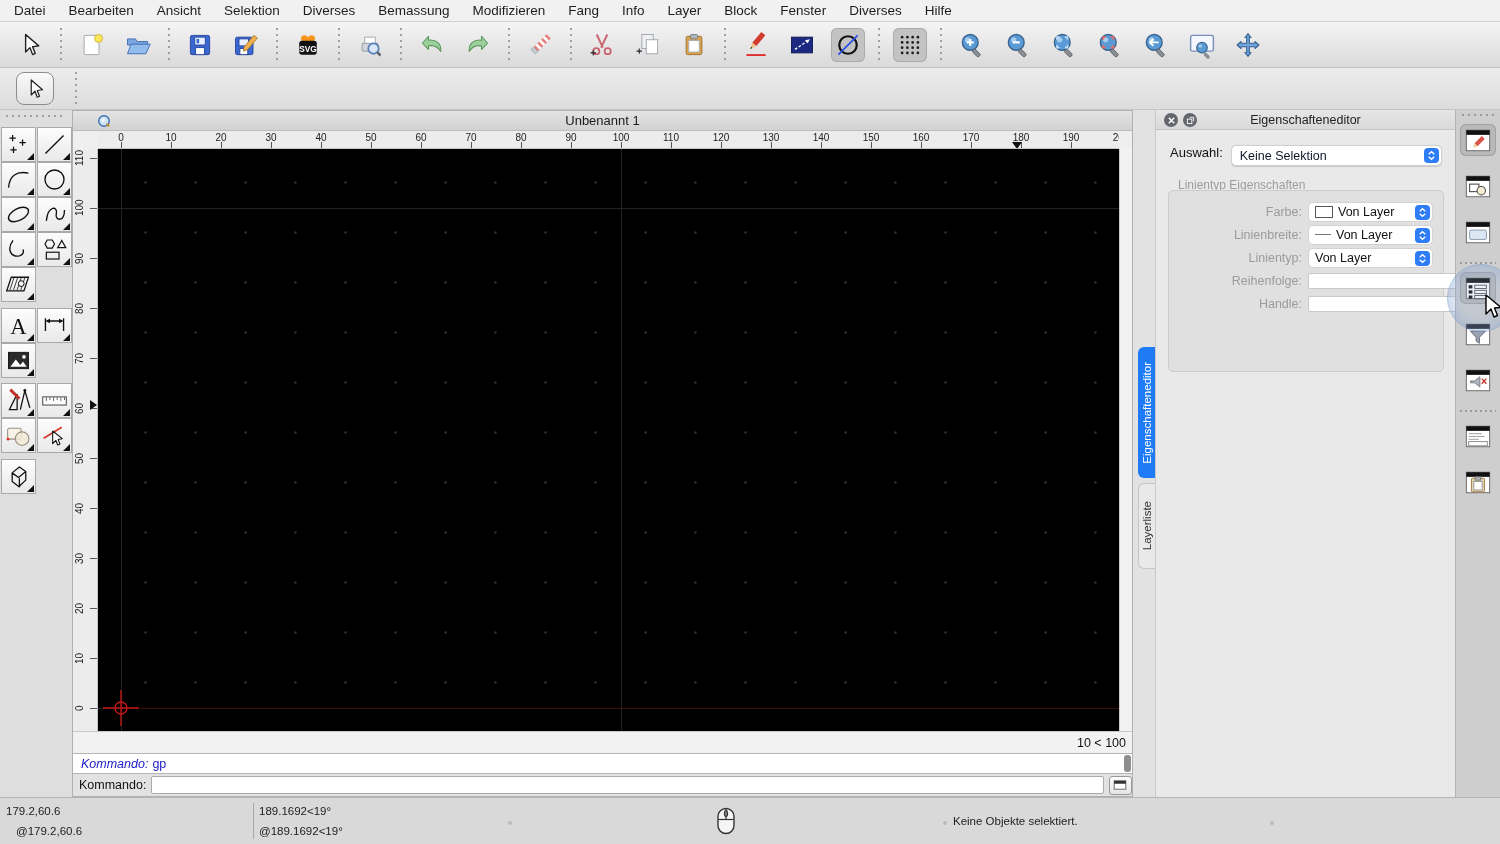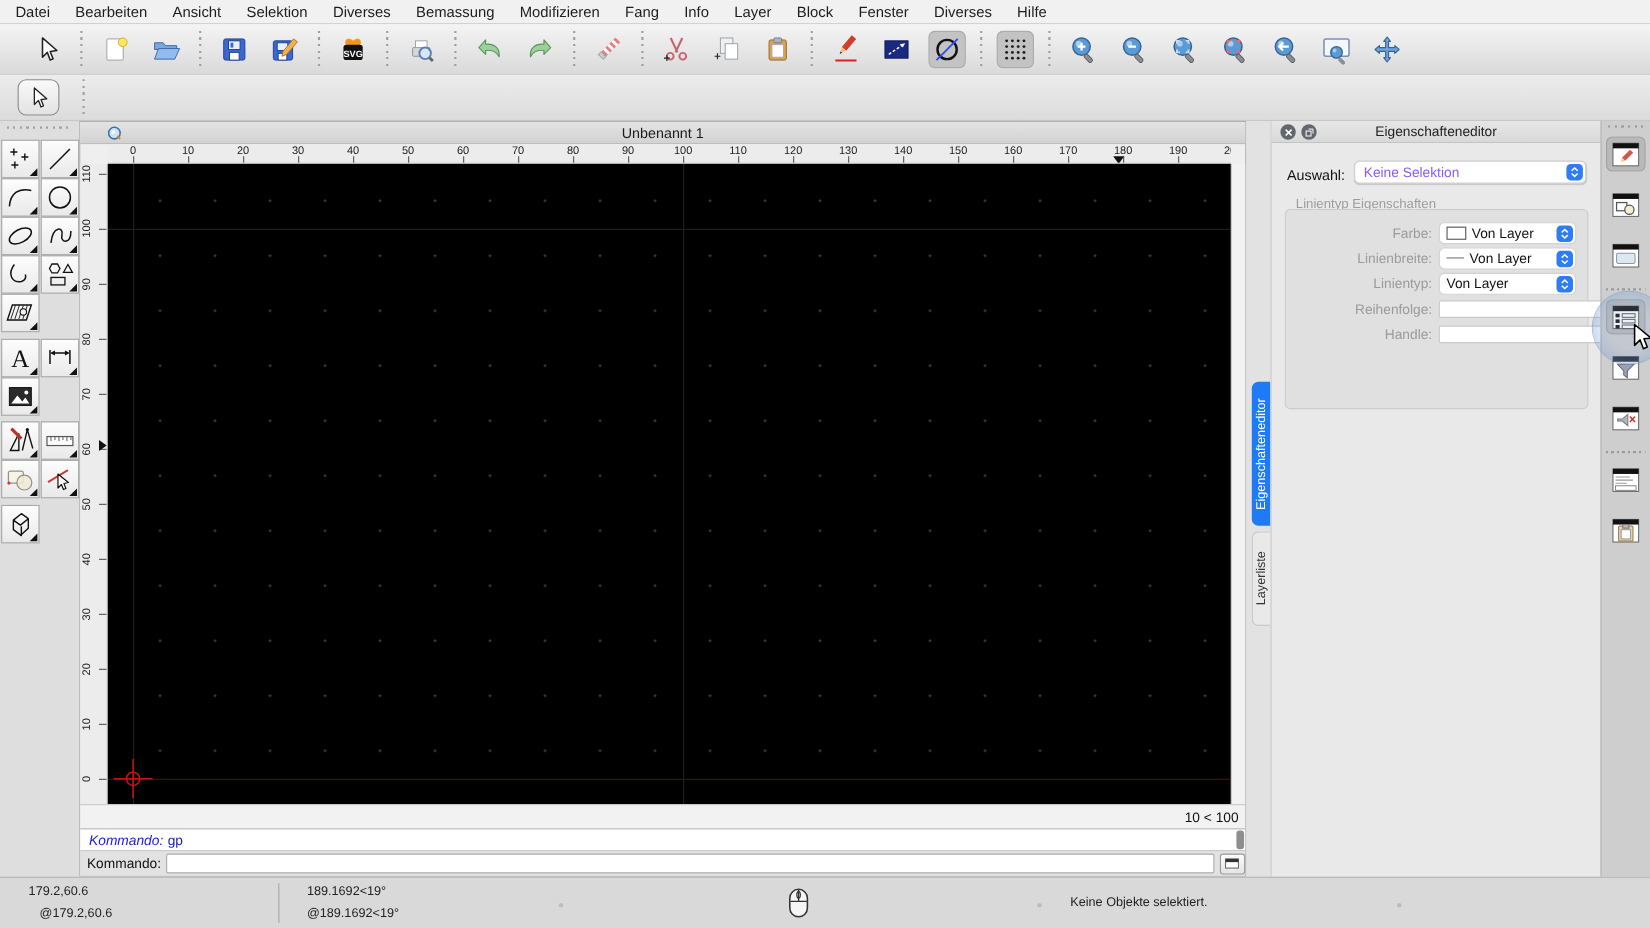--- a/index.html
+++ b/index.html
@@ -4,21 +4,21 @@
 <style>
   html,body{margin:0;padding:0;width:1500px;height:844px;overflow:hidden;
     font-family:"Liberation Sans",sans-serif;background:#e4e4e4;position:relative;}
   .abs{position:absolute;}
   
   #menubar{left:0;top:0;width:1500px;height:22px;background:#f1f1f1;border-bottom:1px solid #cfcfcf;
     display:flex;align-items:center;padding-left:14px;gap:23px;font-size:13.5px;color:#1d1d1f;box-sizing:border-box;}
   .menu-item{white-space:nowrap;cursor:default;}
   
   #toolbar1{left:0;top:22px;width:1500px;height:46px;background:linear-gradient(#f4f4f4,#dadada);
-    border-bottom:1px solid #c2c2c2;display:flex;align-items:center;padding-left:20px;box-sizing:border-box;}
+    border-bottom:1px solid #c2c2c2;display:flex;align-items:center;padding-left:7px;box-sizing:border-box;}
   #toolbar2{left:0;top:68px;width:1500px;height:42px;background:linear-gradient(#ececec,#dcdcdc);
     border-bottom:1px solid #c6c6c6;display:flex;align-items:center;padding-left:16px;box-sizing:border-box;}
   .tb-sep{width:2px;height:34px;margin:0 7px;
     background:repeating-linear-gradient(to bottom,#9f9f9f 0 2px,transparent 2px 6px);}
   .tool-btn{width:34px;height:34px;margin:0 6px;border-radius:6px;display:flex;align-items:center;justify-content:center;}
   .tool-btn svg{width:28px;height:28px;}
   .tool-btn.pressed{background:#c3c3c3;box-shadow:inset 0 0 0 1px #ababab;}
   .row2-btn{width:36px;height:31px;border-radius:8px;border:1.5px solid #8d8d8d;background:linear-gradient(#fafafa,#e2e2e2);
     display:flex;align-items:center;justify-content:center;margin-right:14px;}
   .row2-btn svg{width:24px;height:24px;}
@@ -79,24 +79,24 @@
   .vtab span{writing-mode:vertical-rl;transform:rotate(180deg);font-size:11.5px;white-space:nowrap;}
   .vtab.active{background:#1e7bf5;color:#fff;}
   .vtab.inactive{background:#e9e9e9;border:1px solid #c6c6c6;border-right:none;color:#333;}
   #panel{left:1155px;top:110px;width:300px;height:687px;background:#e9e9e9;border-left:1px solid #c9c9c9;box-sizing:border-box;}
   #panel-header{left:0;top:0;width:299px;height:20px;background:linear-gradient(#e6e6e6,#d9d9d9);
     border-bottom:1px solid #c4c4c4;box-sizing:border-box;}
   #panel-title{position:absolute;left:0;width:100%;text-align:center;font-size:12.5px;color:#222;top:3px;}
   .hdr-btn{position:absolute;top:3px;width:14px;height:14px;border-radius:50%;background:#63676d;
     display:flex;align-items:center;justify-content:center;}
   .hdr-btn svg{width:9px;height:9px;}
-  #sel-row{left:14px;top:35px;width:272px;height:22px;display:flex;align-items:flex-end;}
+  #sel-row{left:14px;top:35px;width:272px;height:22px;display:flex;align-items:flex-start;}
   #sel-label{font-size:13px;color:#111;margin-right:8px;}
   .popup{flex:1;height:21px;background:#fff;border:1px solid #d0d0d0;border-radius:5px;position:relative;
-    display:flex;align-items:center;padding-left:8px;font-size:12.5px;color:#8b5cf6;box-sizing:border-box;
+    display:flex;align-items:center;padding-left:8px;font-size:12.5px;color:#0f172a;box-sizing:border-box;
     box-shadow:0 0.5px 1px rgba(0,0,0,.15);}
   .stepper{position:absolute;right:2px;top:2px;width:15px;height:15px;border-radius:4px;background:#2e7cf6;
     display:flex;align-items:center;justify-content:center;}
   .stepper svg{width:11px;height:11px;}
   #section-label{left:22px;top:68px;font-size:12px;color:#9d9d9d;}
   #groupbox{left:12px;top:80px;width:276px;height:182px;background:#e0e0e0;border:1px solid #cccccc;
     border-radius:5px;box-sizing:border-box;padding-top:9px;}
   .prop-row{display:flex;align-items:center;height:23px;padding-right:10px;}
   .prop-label{width:133px;text-align:right;font-size:12.5px;color:#9b9b9b;padding-right:6px;flex:none;}
   .prop-popup{height:20px;flex:1;background:#fff;border:1px solid #d2d2d2;border-radius:5px;position:relative;
@@ -118,21 +118,21 @@
     align-items:center;justify-content:center;position:relative;}
   .strip-btn.pressed{background:#b9b9b9;box-shadow:inset 0 0 0 1px #a2a2a2;}
   .strip-btn svg{width:30px;height:28px;}
   #halo{left:1447px;top:264px;width:66px;height:66px;border-radius:50%;
     background:radial-gradient(circle,rgba(150,180,220,0.18) 40%,rgba(130,165,215,0.38) 70%,rgba(130,165,215,0.15) 72%);
     border:1px solid rgba(110,145,195,0.35);pointer-events:none;}
   #cursor{left:1483px;top:293px;width:20px;height:28px;pointer-events:none;z-index:50;}
   
   #statusbar{left:0;top:797px;width:1500px;height:47px;background:#d9d9d9;border-top:1px solid #b5b5b5;
     box-sizing:border-box;font-size:11.5px;color:#222;}
-  .st-line{position:absolute;white-space:nowrap;margin-left:20px;}
+  .st-line{position:absolute;white-space:nowrap;}
   .st-sep{position:absolute;left:253px;top:5px;width:1px;height:36px;background:#a9a9a9;}
   .st-dot{position:absolute;width:4px;height:4px;border-radius:50%;background:#bcbcbc;}
 </style>
 </head>
 <body>
 
 <div id="menubar" class="abs">
     <span class="menu-item">Datei</span>
     <span class="menu-item">Bearbeiten</span>
     <span class="menu-item">Ansicht</span>

